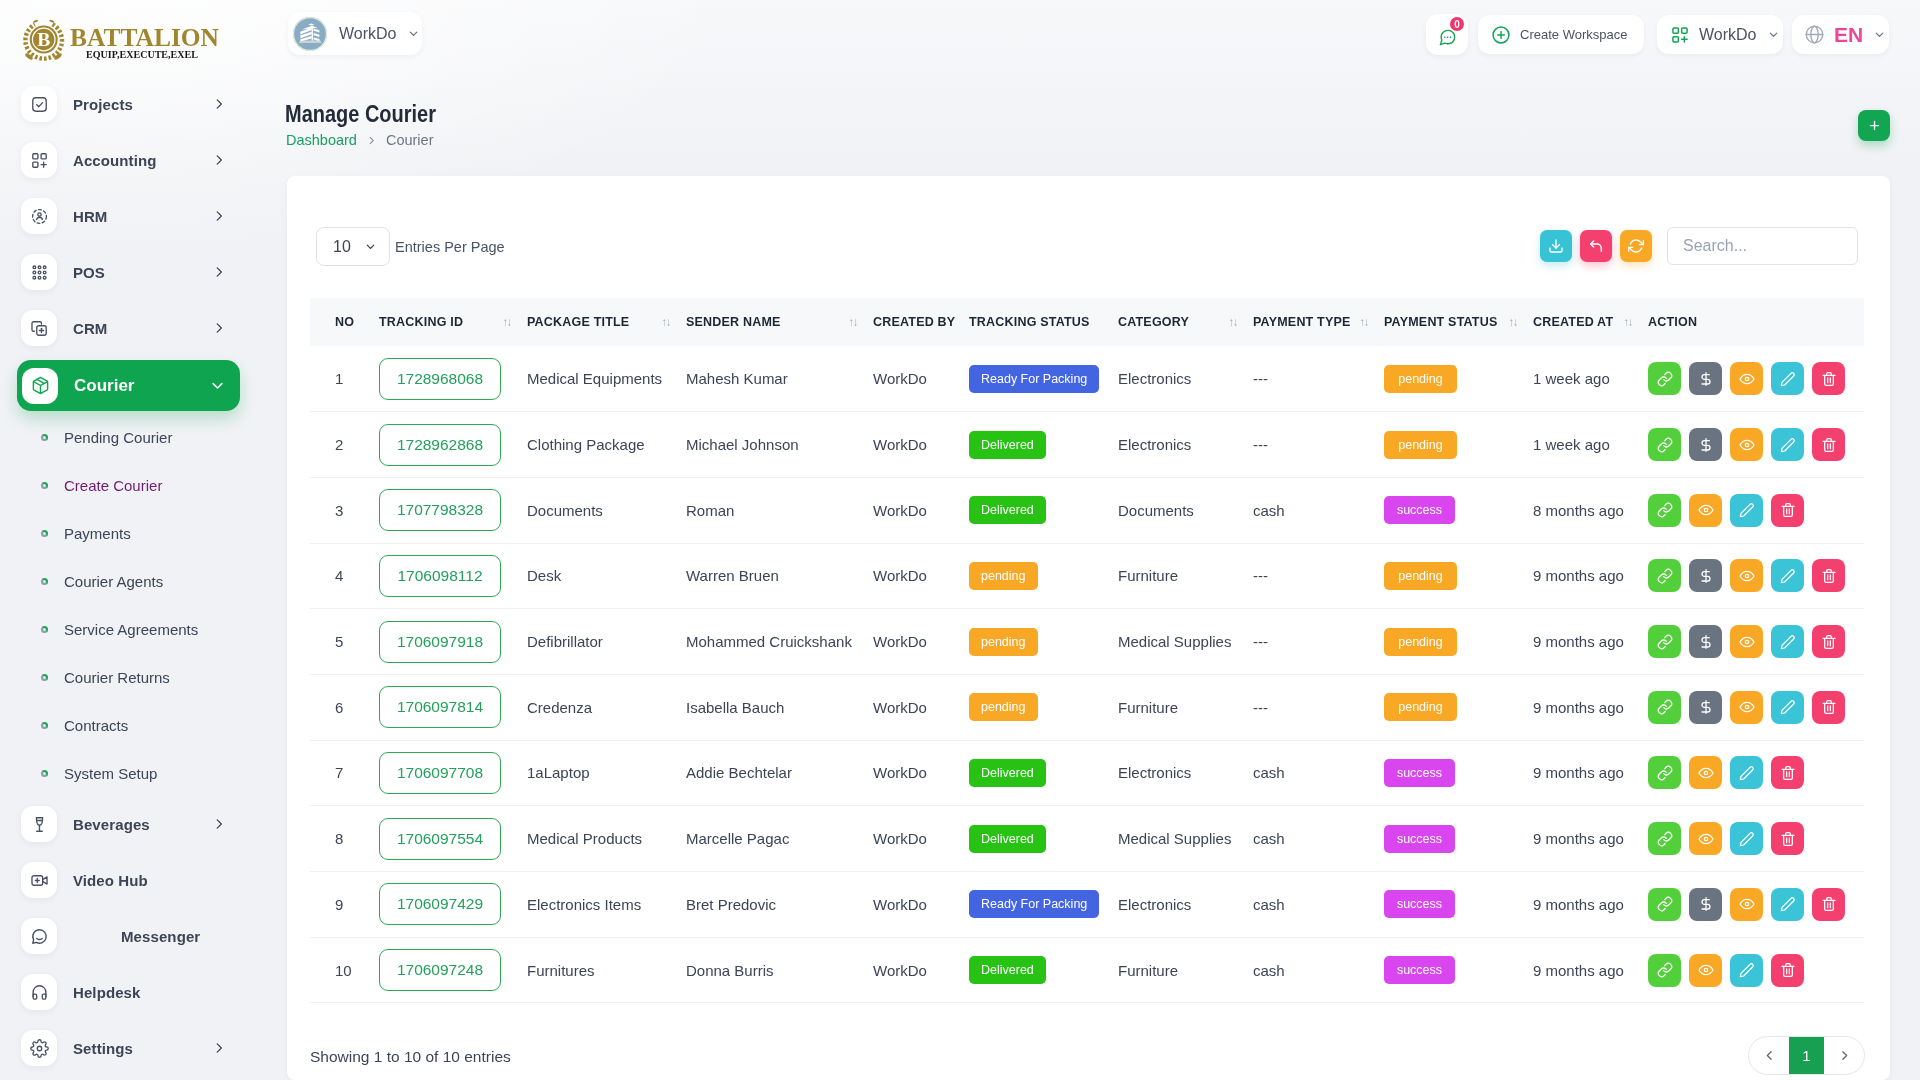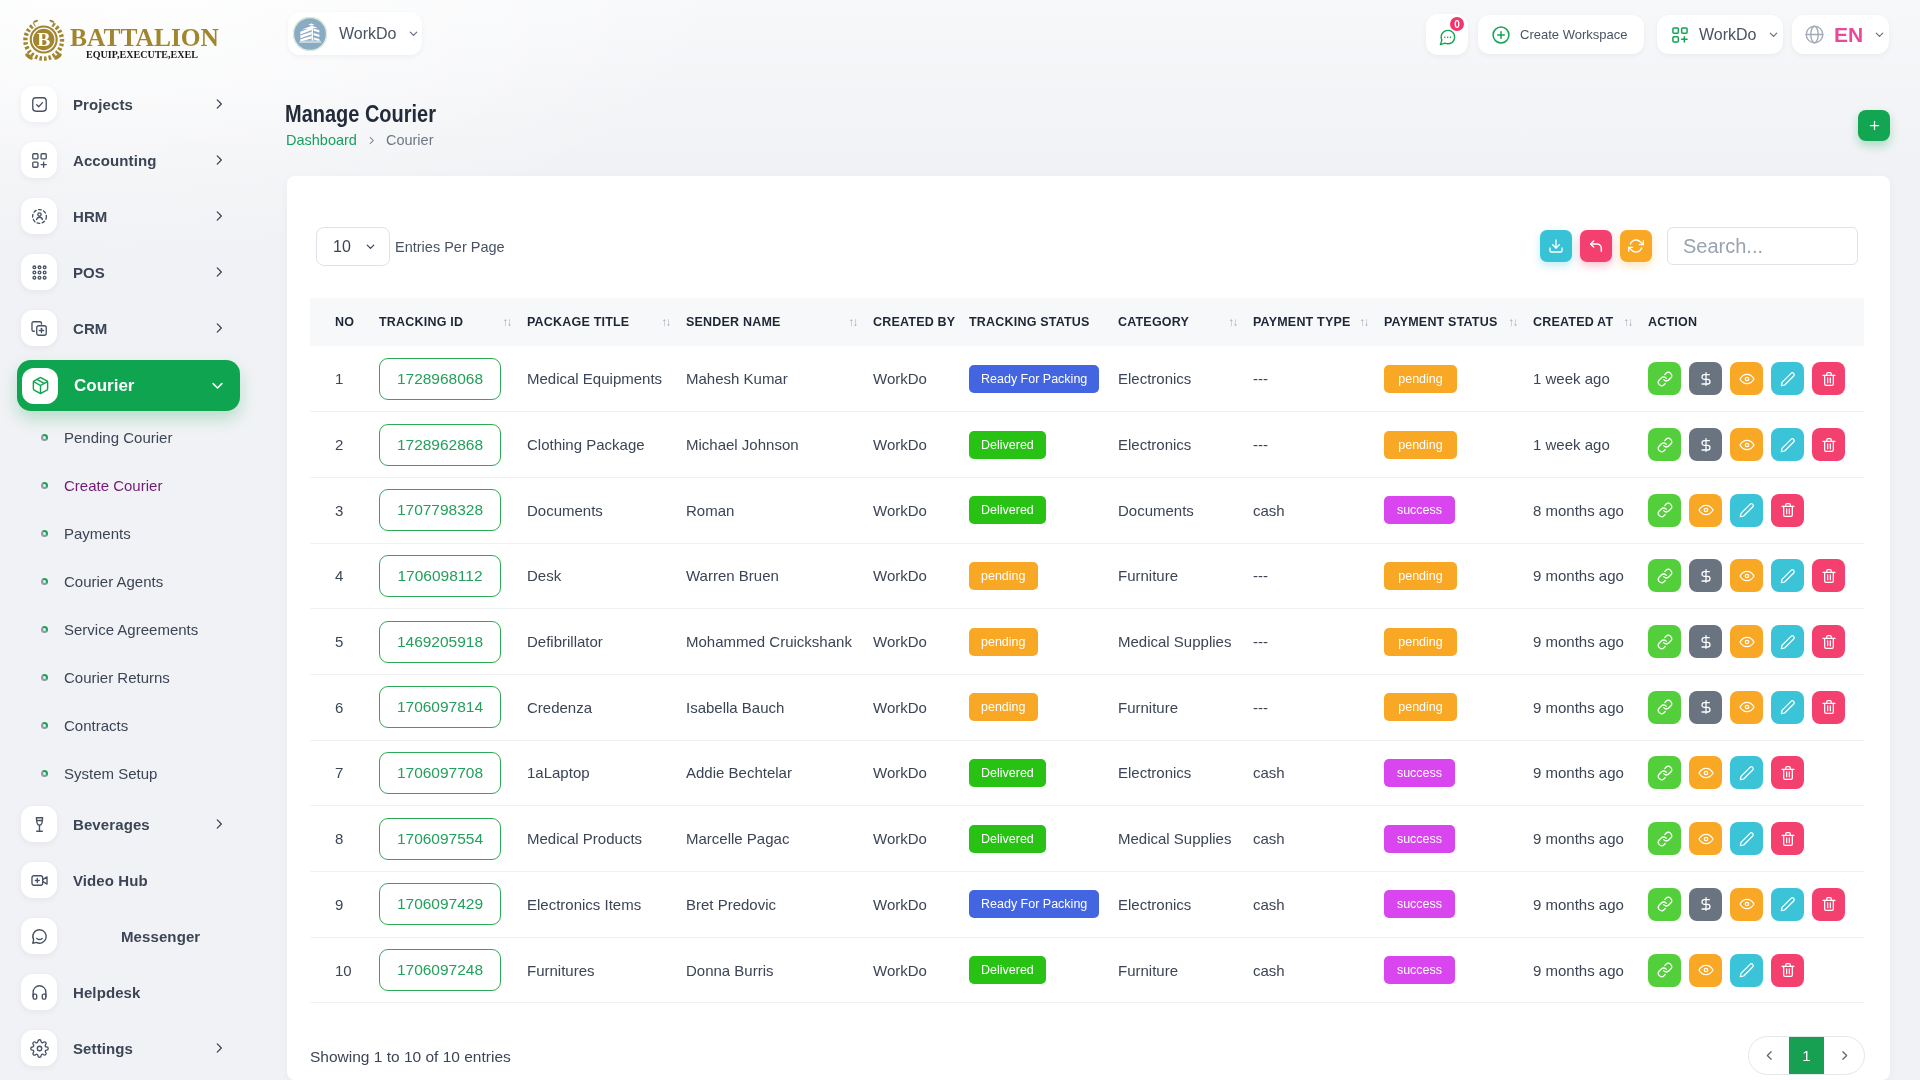--- a/index.html
+++ b/index.html
@@ -64,21 +64,21 @@
 .pp-select { position:absolute; left:29px; top:51px; width:74px; height:39px; border:1px solid #dfe3e9; border-radius:8px; display:flex; align-items:center; }
 .pp-select .v { margin-left:16px; font-size:16px; color:#3c4555; }
 .pp-select svg { width:13px; height:13px; margin-left:13px; stroke:#3c4555; stroke-width:2.4; fill:none; stroke-linecap:round; stroke-linejoin:round; }
 .pp-label { position:absolute; left:108px; top:63px; font-size:14.5px; color:#4a5362; }
 .tb { position:absolute; top:54px; width:32px; height:32px; border-radius:7px; display:flex; align-items:center; justify-content:center; }
 .tb svg { width:16px; height:16px; stroke:#fff; stroke-width:2; fill:none; stroke-linecap:round; stroke-linejoin:round; }
 .tb-cyan { left:1253px; background:#38c2d6; box-shadow:0 4px 8px rgba(56,194,214,.3); }
 .tb-pink { left:1293px; background:#f4406e; box-shadow:0 4px 8px rgba(244,64,110,.3); }
 .tb-orange { left:1333px; background:#f9a826; box-shadow:0 4px 8px rgba(249,168,38,.3); }
 .search { position:absolute; left:1380px; top:51px; width:191px; height:38px; border:1px solid #dfe3e9; border-radius:6px; display:flex; align-items:center; }
-.search .ph { margin-left:15px; font-size:20px; color:#9aa3b0; }
+.search .ph { margin-left:15px; font-size:16px; color:#9aa3b0; }
 
 table { position:absolute; left:23px; top:122px; width:1554px; border-collapse:collapse; table-layout:fixed; }
 thead th { background:#f7f8fa; height:48px; font-size:12.5px; font-weight:700; color:#1d2635; text-align:left; padding:0; letter-spacing:.2px; position:relative; }
 tbody td { height:65.7px; padding:0; font-size:15px; color:#3c4555; border-bottom:1px solid #eef0f3; }
 thead th .sort { position:absolute; right:16px; top:50%; transform:translateY(-50%); font-size:11.5px; color:#a4abb6; letter-spacing:-1.5px; font-weight:400; }
 td.c-no, th.c-no { padding-left:25px; }
 .tid { display:inline-block; width:122px; height:42px; line-height:40px; text-align:center; border:1px solid #2cab56; border-radius:9px; color:#23a05b; font-size:15.5px; vertical-align:middle; }
 .st { display:inline-block; height:28px; line-height:28px; padding:0 12px; border-radius:5px; color:#fff; font-size:12.5px; }
 .st-blue { background:#4465e2; }
 .st-green { background:#27c214; }
@@ -619,21 +619,21 @@
                 <polyline points="3 6.5 21 6.5"></polyline>
                 <path d="M18.5 6.5v13a2 2 0 0 1-2 2h-9a2 2 0 0 1-2-2v-13"></path>
                 <path d="M8.5 6V4.5a2 2 0 0 1 2-2h3a2 2 0 0 1 2 2V6"></path>
                 <line x1="10" y1="10.5" x2="10" y2="17.5"></line>
                 <line x1="14" y1="10.5" x2="14" y2="17.5"></line>
               </svg>
             </span></td>
 </tr>
 <tr>
 <td class="c-no">5</td>
-<td><span class="tid">1469205918</span></td>
+<td><span class="tid">1706097918</span></td>
 <td>Defibrillator</td>
 <td>Mohammed Cruickshank</td>
 <td>WorkDo</td>
 <td><span class="st st-orange">pending</span></td>
 <td>Medical Supplies</td>
 <td>---</td>
 <td><span class="st ps-orange">pending</span></td>
 <td>9 months ago</td>
 <td class="c-act"><span class="ab ab-g">
               <svg viewBox="0 0 24 24">

